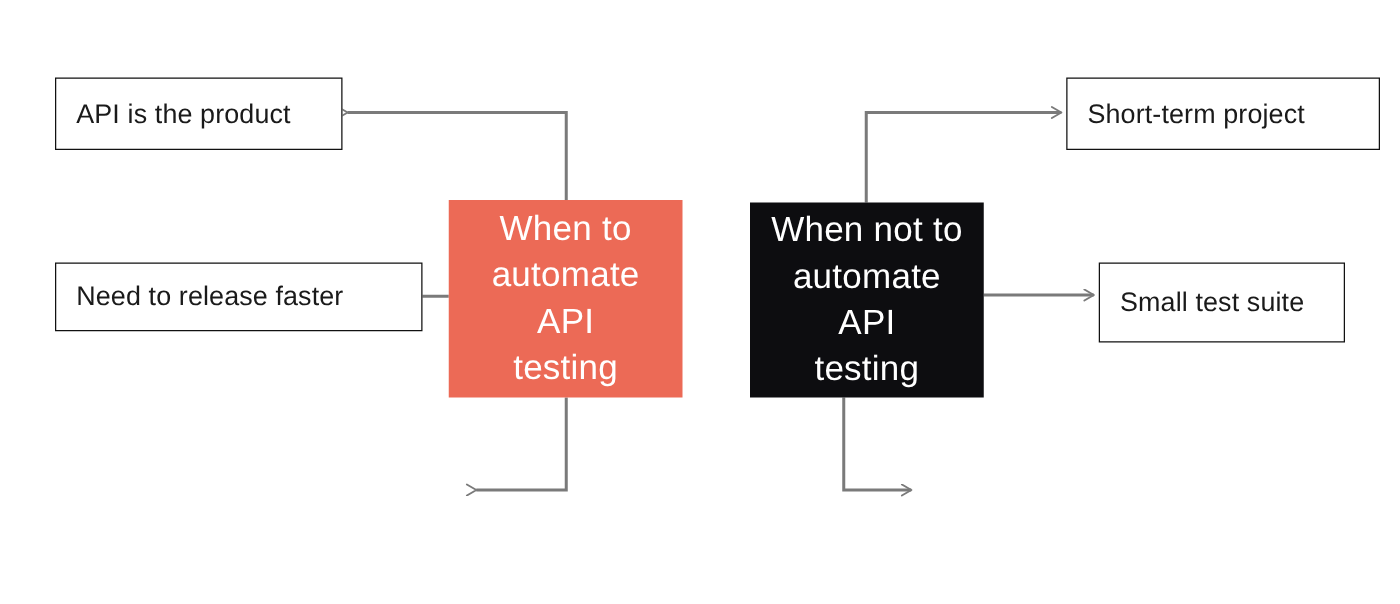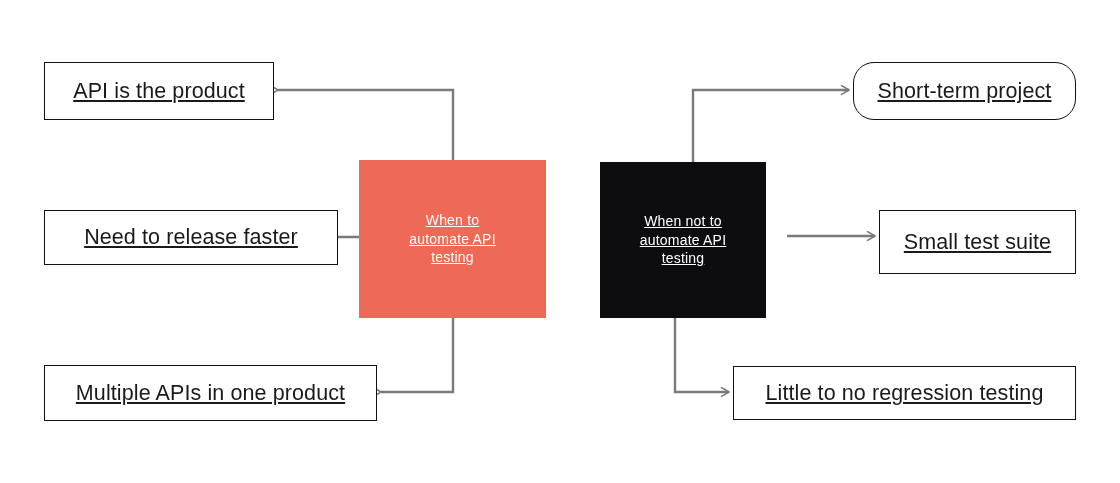--- a/index.html
+++ b/index.html
@@ -22,53 +22,52 @@
     left: 0;
     top: 0;
     width: 1120px;
     height: 483px;
   }
   .node {
     position: absolute;
     box-sizing: border-box;
     display: flex;
     align-items: center;
-    justify-content: center;
+    justify-content: flex-start;
     text-align: center;
     line-height: 1.32;
-    text-decoration: underline;
   }
   .leaf {
     background: #ffffff;
     border: 1.6px solid #111111;
     color: #1a1a1a;
     font-size: 21.5px;
     letter-spacing: 0.1px;
     padding: 0 16px;
   }
   .hub {
     color: #ffffff;
-    font-size: 14px;
+    font-size: 28px;
     letter-spacing: 0.2px;
     padding: 0 14px;
   }
   .hub-red  { background: #ec6a56; }
   .hub-black { background: #0d0d10; }
 
   
   #leaf-api-product      { left: 44px;  top: 62px;  width: 230px; height: 58px; }
   #leaf-release-faster   { left: 44px;  top: 210px; width: 294px; height: 55px; }
   #leaf-multiple-apis    { left: 44px;  top: 365px; width: 333px; height: 56px; }
   
-  #leaf-short-term       { left: 853px; top: 62px;  width: 223px; height: 58px; border-radius: 21px; }
+  #leaf-short-term       { left: 853px; top: 62px;  width: 251px; height: 58px; }
   #leaf-small-suite      { left: 879px; top: 210px; width: 197px; height: 64px; }
   #leaf-regression       { left: 733px; top: 366px; width: 343px; height: 54px; }
   
   #hub-automate     { left: 359px; top: 160px; width: 187px; height: 158px; }
-  #hub-not-automate { left: 600px; top: 162px; width: 166px; height: 156px; }
+  #hub-not-automate { left: 600px; top: 162px; width: 187px; height: 156px; }
 </style>
 </head>
 <body>
 
 <div id="canvas">
 
   <svg id="connectors" viewBox="0 0 1120 483" xmlns="http://www.w3.org/2000/svg">
     <defs>
       <marker id="arrow-left" markerWidth="12" markerHeight="12" refX="1.5" refY="5" orient="auto" markerUnits="userSpaceOnUse">
         <path d="M 9,0.6 L 1.4,5 L 9,9.4" fill="none" stroke="#7a7a7a" stroke-width="1.5" stroke-linecap="round" stroke-linejoin="round"></path>
@@ -95,23 +94,20 @@
   </svg>
 
   <div class="node leaf" id="leaf-api-product">
     <span>API is the product</span>
   </div>
 
   <div class="node leaf" id="leaf-release-faster">
     <span>Need to release faster</span>
   </div>
 
-  <div class="node leaf" id="leaf-multiple-apis">
-    <span>Multiple APIs in one product</span>
-  </div>
 
   <div class="node hub hub-red" id="hub-automate">
     <span>
       <span>When to</span><br>
       <span>automate API</span><br>
       <span>testing</span>
     </span>
   </div>
 
   <div class="node hub hub-black" id="hub-not-automate">
@@ -123,17 +119,14 @@
   </div>
 
   <div class="node leaf" id="leaf-short-term">
     <span>Short-term project</span>
   </div>
 
   <div class="node leaf" id="leaf-small-suite">
     <span>Small test suite</span>
   </div>
 
-  <div class="node leaf" id="leaf-regression">
-    <span>Little to no regression testing</span>
-  </div>
 
 </div>
 
 </body></html>

